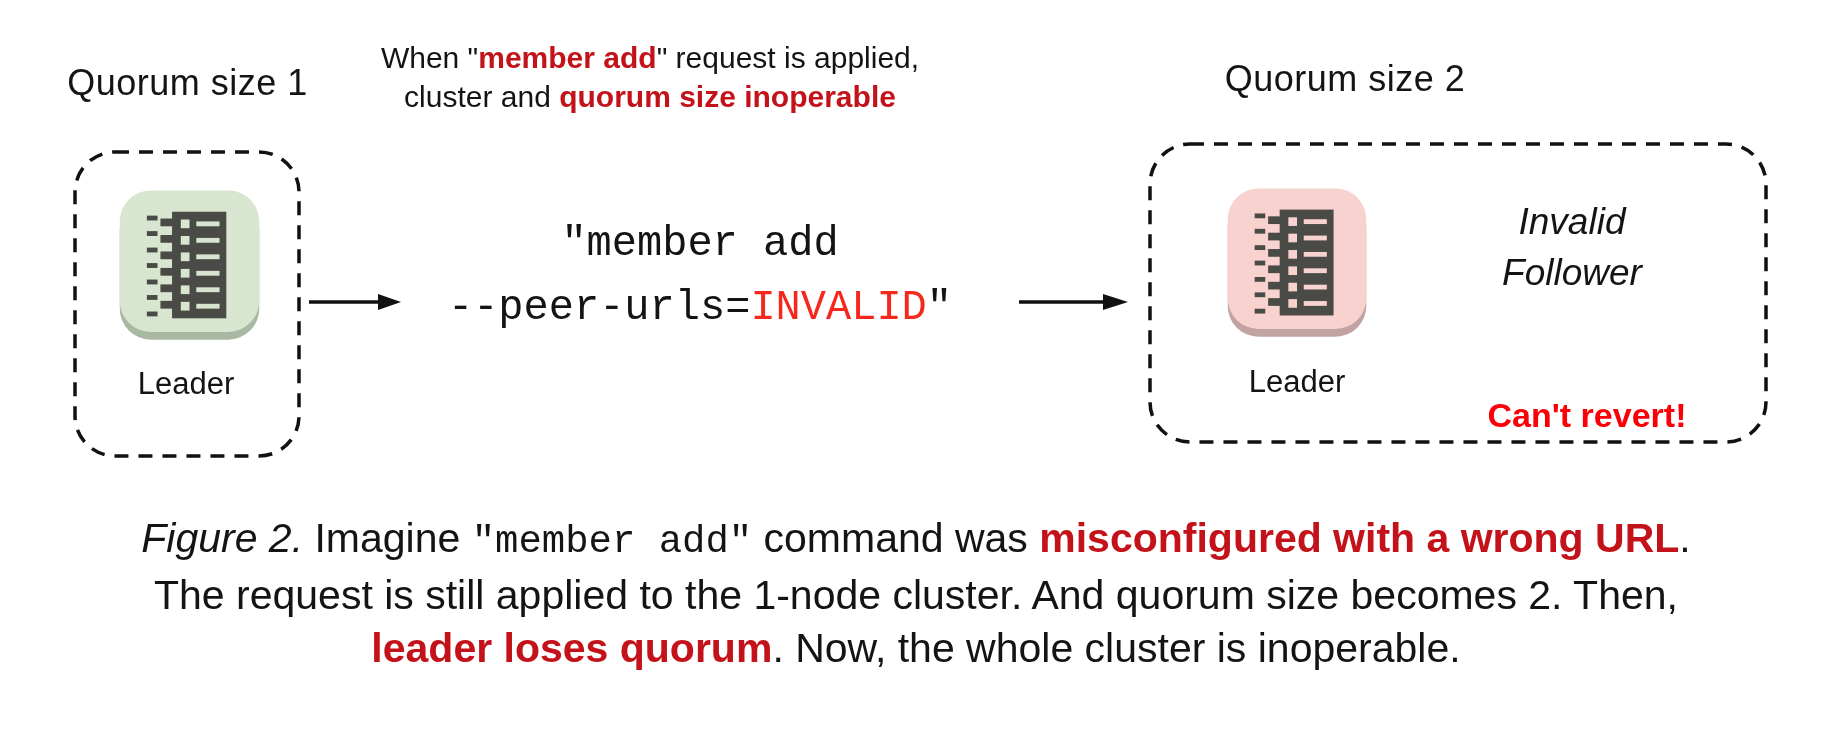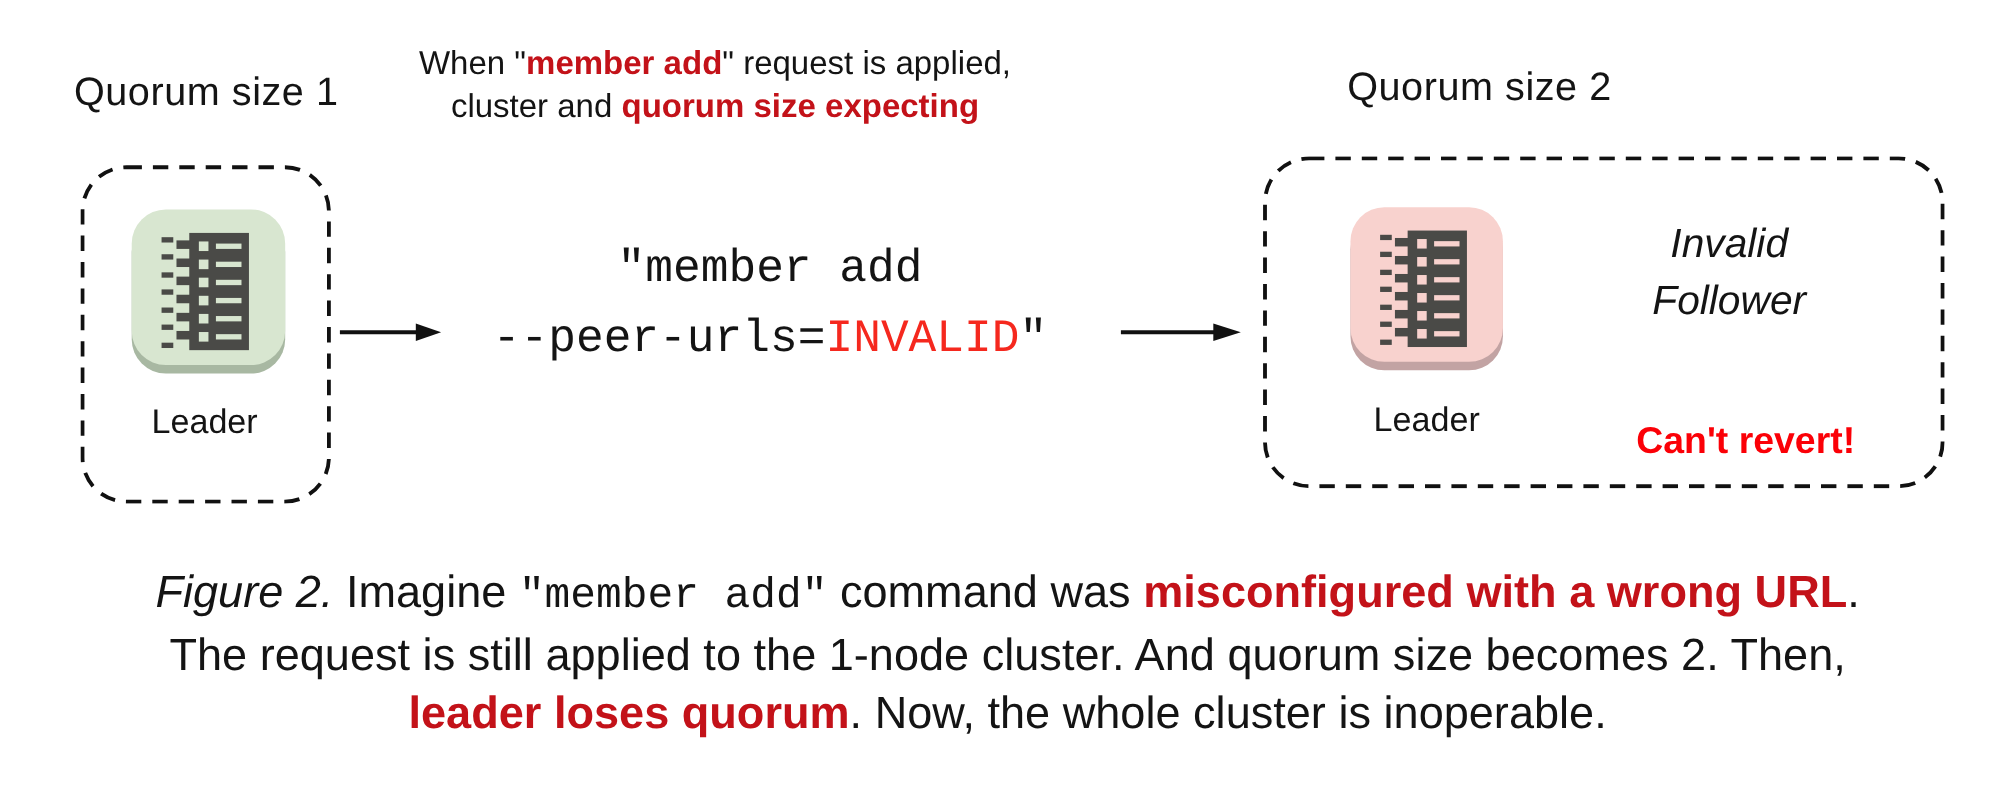--- a/index.html
+++ b/index.html
@@ -32,21 +32,21 @@
 </style>
 </head>
 <body>
 
 <div class="page">
 
   <div class="abs center cluster-title" style="left:30px;top:62px;width:315px;">Quorum size 1</div>
 
   <div class="abs center top-note" style="left:330px;top:38px;width:640px;">
     <div><span>When "</span><span class="em">member add</span><span>" request is applied,</span></div>
-    <div><span>cluster and </span><span class="em">quorum size expecting</span></div>
+    <div><span>cluster and </span><span class="em">quorum size inoperable</span></div>
   </div>
 
   <div class="abs center cluster-title" style="left:1190px;top:58px;width:310px;">Quorum size 2</div>
 
   <svg class="abs" style="left:73px;top:150px;" width="228" height="308" viewBox="0 0 228 308">
     <rect class="dash-rect" x="2" y="2" width="224" height="304" rx="40" stroke-dasharray="14 10"></rect>
   </svg>
 
   <svg class="abs" style="left:1148px;top:142px;" width="620" height="302" viewBox="0 0 620 302">
     <rect class="dash-rect" x="2" y="2" width="616" height="298" rx="40" stroke-dasharray="14 10"></rect>
@@ -131,21 +131,21 @@
     <rect class="ic-pink" x="87" y="121" width="24" height="5"></rect>
   </svg>
 
   <div class="abs center node-label" style="left:1197px;top:364px;width:200px;">Leader</div>
 
   <div class="abs center expectation" style="left:1417px;top:196px;width:310px;">
     <div>Invalid</div>
     <div>Follower</div>
   </div>
 
-  <div class="abs center warning" style="left:1417px;top:382px;width:340px;">Can't revert!</div>
+  <div class="abs center warning" style="left:1417px;top:396px;width:340px;">Can't revert!</div>
 
   <div class="abs center caption" style="left:0px;top:512px;width:1832px;">
     <div><span class="fig">Figure 2.</span><span> Imagine </span><span class="code">"member add"</span><span> command was </span><span class="em">misconfigured with a wrong URL</span><span>.</span></div>
     <div>The request is still applied to the 1-node cluster. And quorum size becomes 2. Then,</div>
     <div><span class="em">leader loses quorum</span><span>. Now, the whole cluster is inoperable.</span></div>
   </div>
 
 </div>
 
 </body></html>

